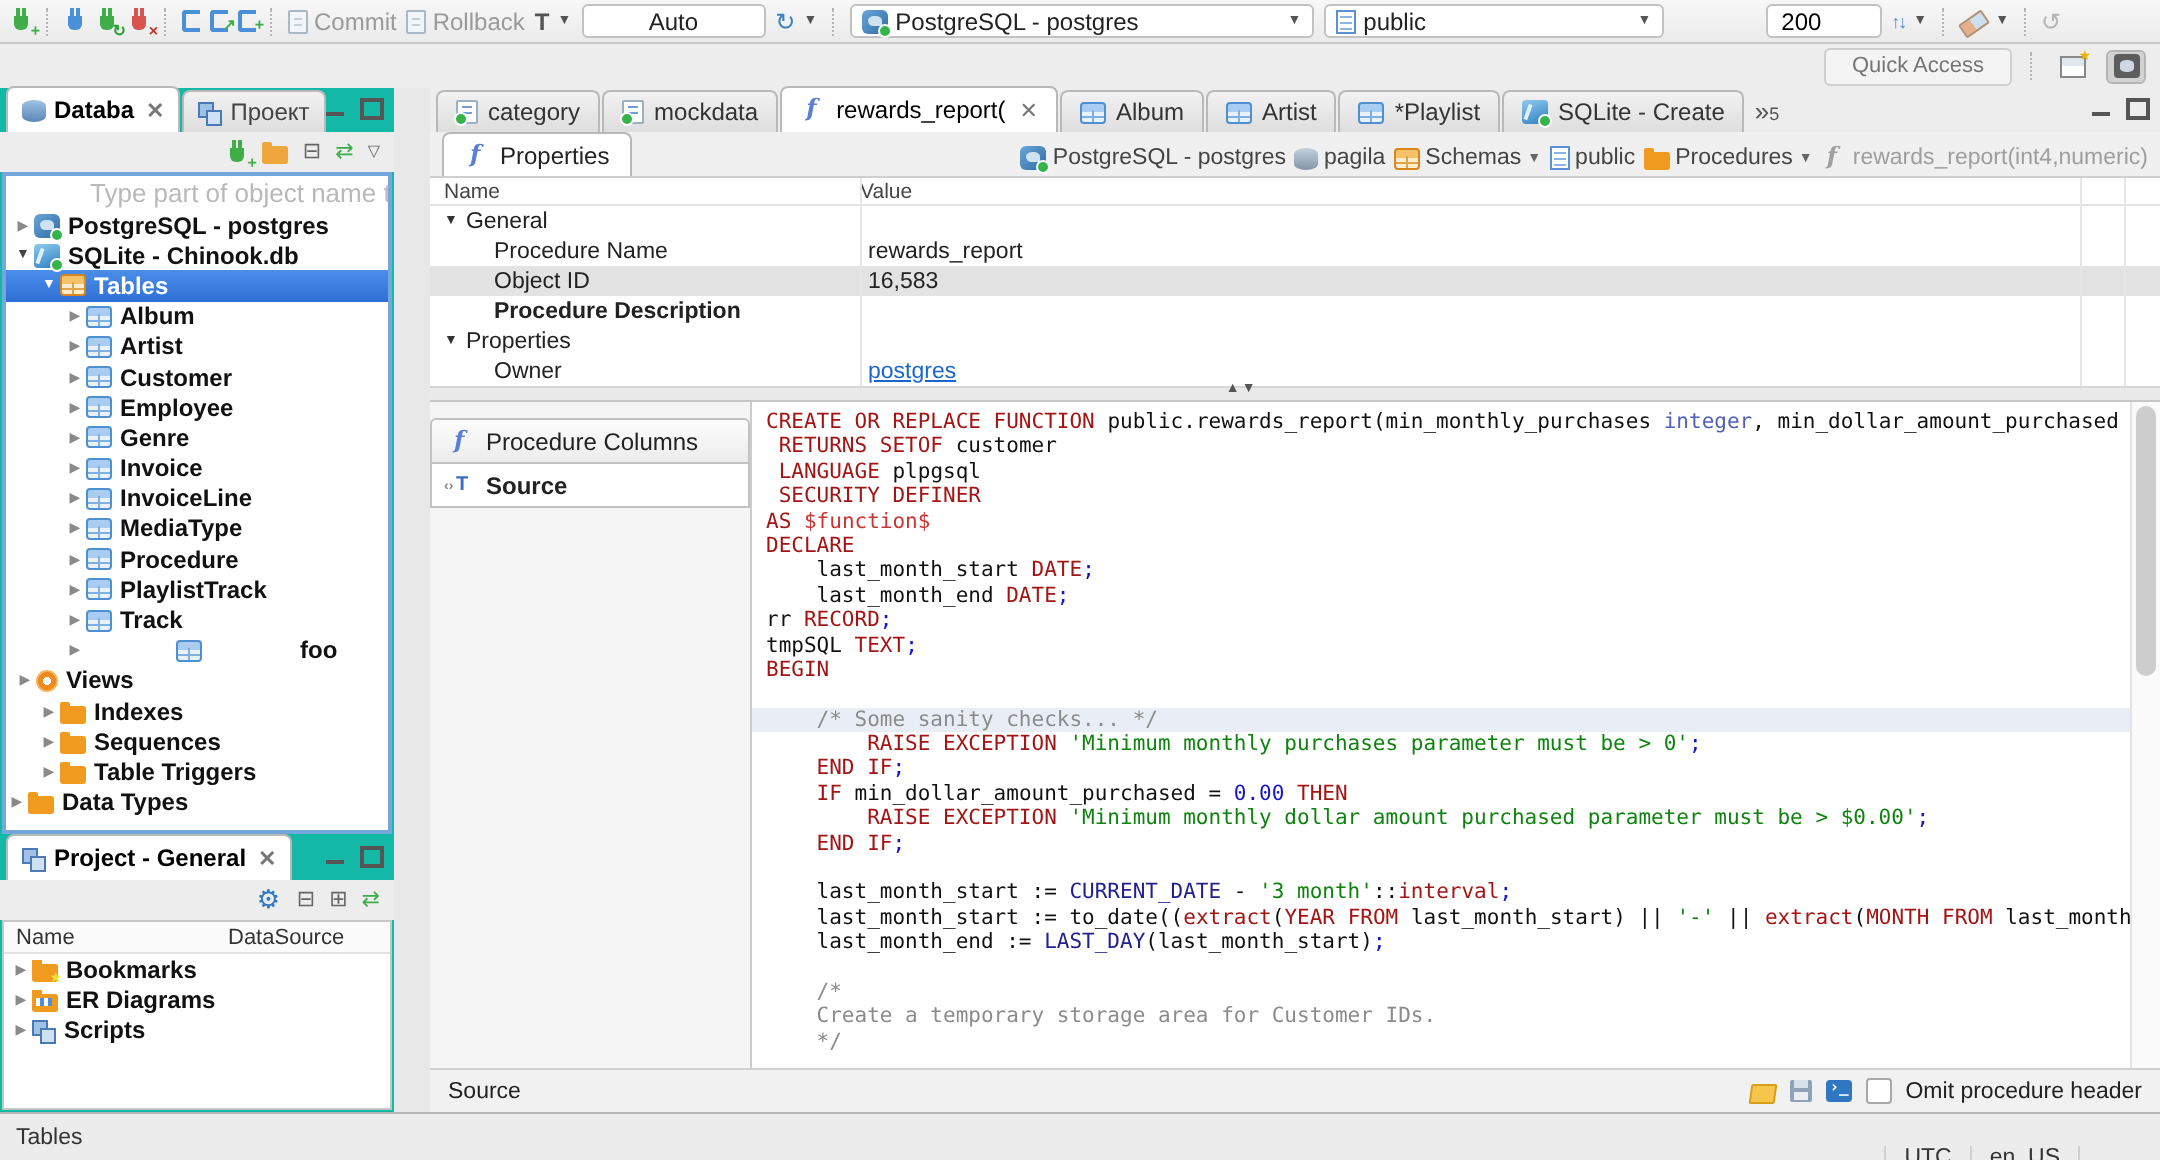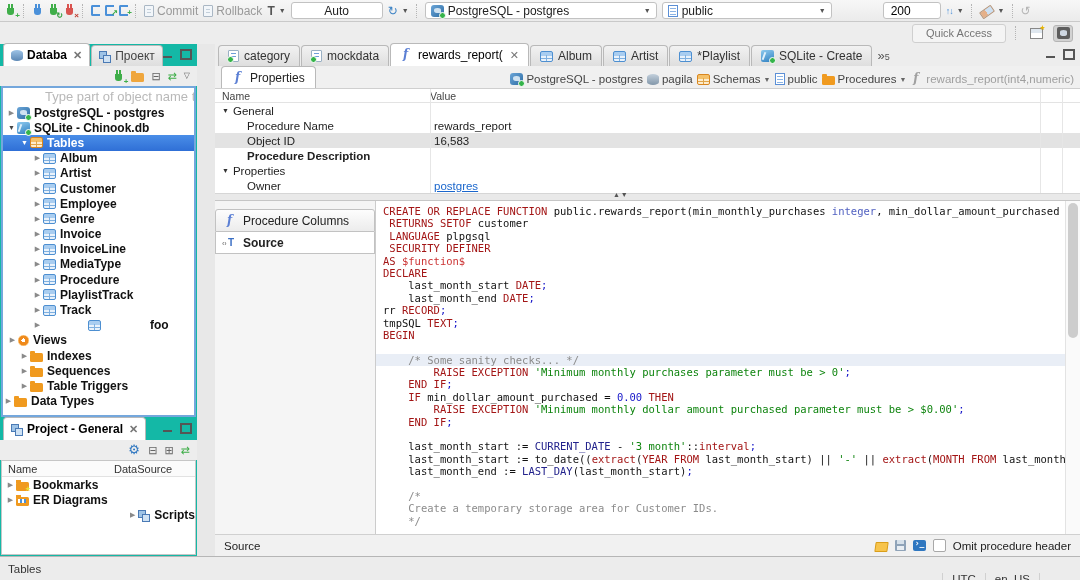--- a/index.html
+++ b/index.html
@@ -392,21 +392,21 @@
             <div class="trow" style="padding-left: 3px;">
               <span class="arrow">▶</span>
               <span class="ic ic-bookmarks"></span>
               <span class="tlabel">Bookmarks</span>
             </div>
             <div class="trow" style="padding-left: 3px;">
               <span class="arrow">▶</span>
               <span class="ic ic-erd"></span>
               <span class="tlabel">ER Diagrams</span>
             </div>
-            <div class="trow" style="padding-left: 3px; justify-content: flex-end;">
+            <div class="trow" style="padding-left: 3px;">
               <span class="arrow">▶</span>
               <span class="ic ic-scripts"></span>
               <span class="tlabel">Scripts</span>
             </div>
           </div>
       </div>
     </div>
   </div>
 
   <div class="main">

